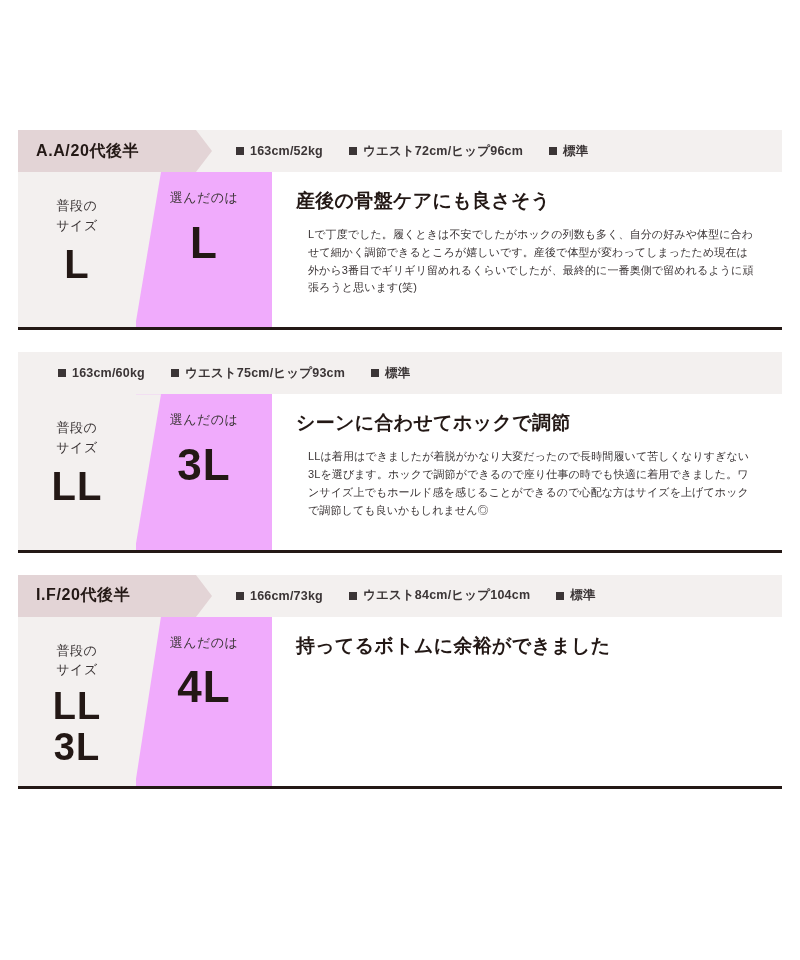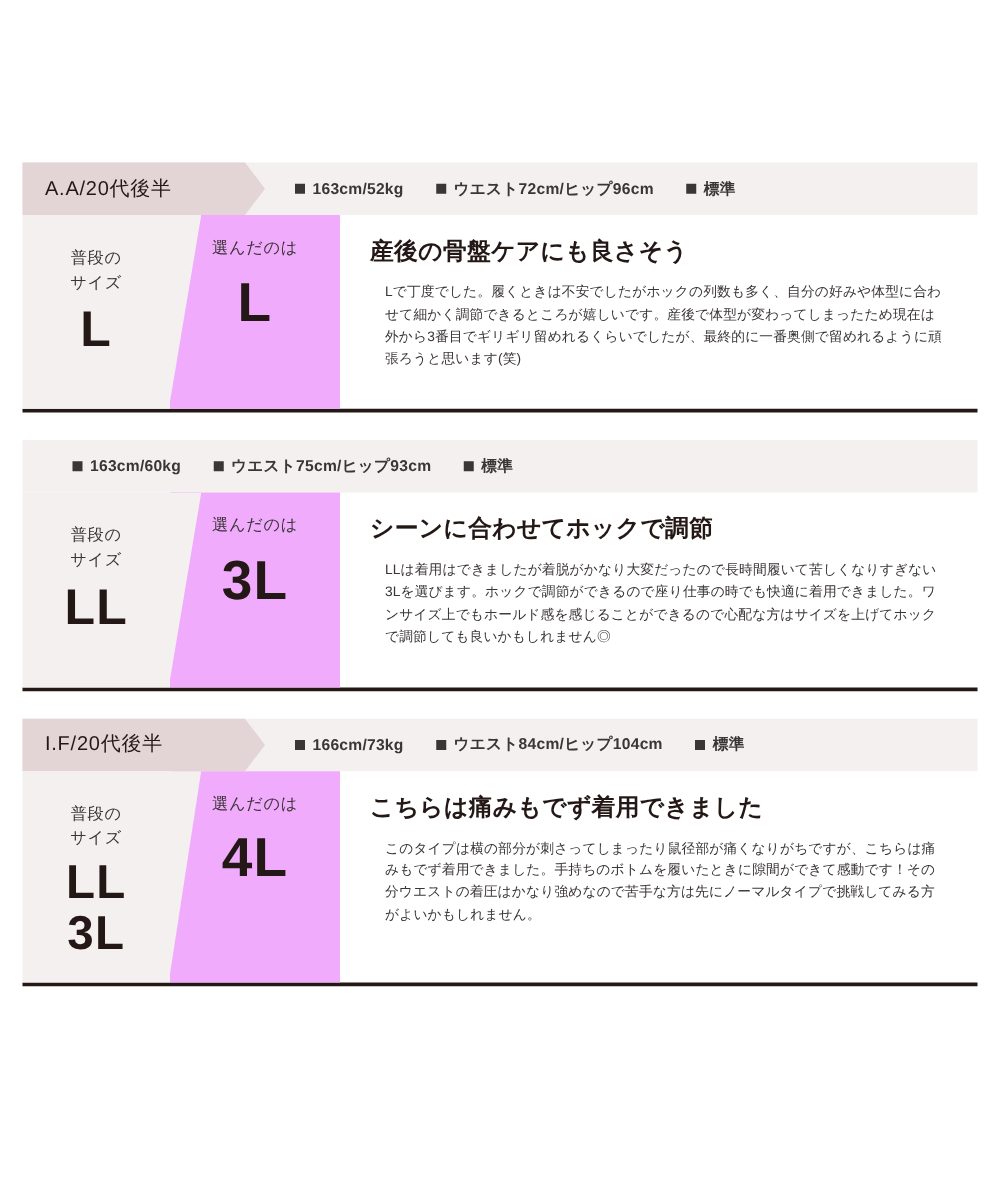--- a/index.html
+++ b/index.html
@@ -33,21 +33,21 @@
     align-items: stretch;
     height: 42px;
     background: #f3f0ef;
   }
   .head-name {
     position: relative;
     min-width: 178px;
     background: #e3d4d6;
     color: #231815;
     font-size: 16px;
-    font-weight: normal;
+    font-weight: bold;
     letter-spacing: 0.6px;
     display: flex;
     align-items: center;
     padding-left: 18px;
     box-sizing: border-box;
   }
   .head-name::after {
     content: "";
     position: absolute;
     right: -16px;
@@ -266,19 +266,18 @@
         <div class="col-value two-line">
           <span>LL</span><br>
           <span>3L</span>
         </div>
       </div>
       <div class="col-chosen">
         <div class="col-label">選んだのは</div>
         <div class="col-value">4L</div>
       </div>
       <div class="col-text">
-        <h3 class="review-title">こちらは痛みもでず着用できました</h3>
-        <p class="review-body">このタイプは横の部分が刺さってしまったり鼠径部が痛くなりがちですが、こちらは痛みもでず着用できました。手持ちのボトムを履いたときに隙間ができて感動です！その分ウエストの着圧はかなり強めなので苦手な方は先にノーマルタイプで挑戦してみる方がよいかもしれません。</p>
+        <h3 class="review-title">持ってるボトムに余裕ができました</h3>
       </div>
     </div>
   </div>
 
 </div>
 
 </body></html>

